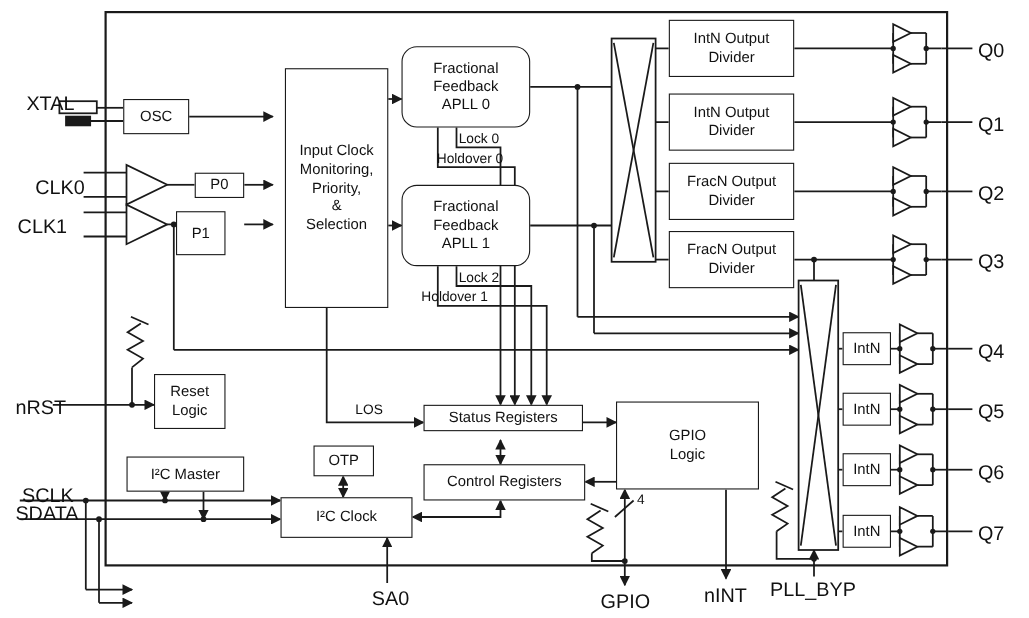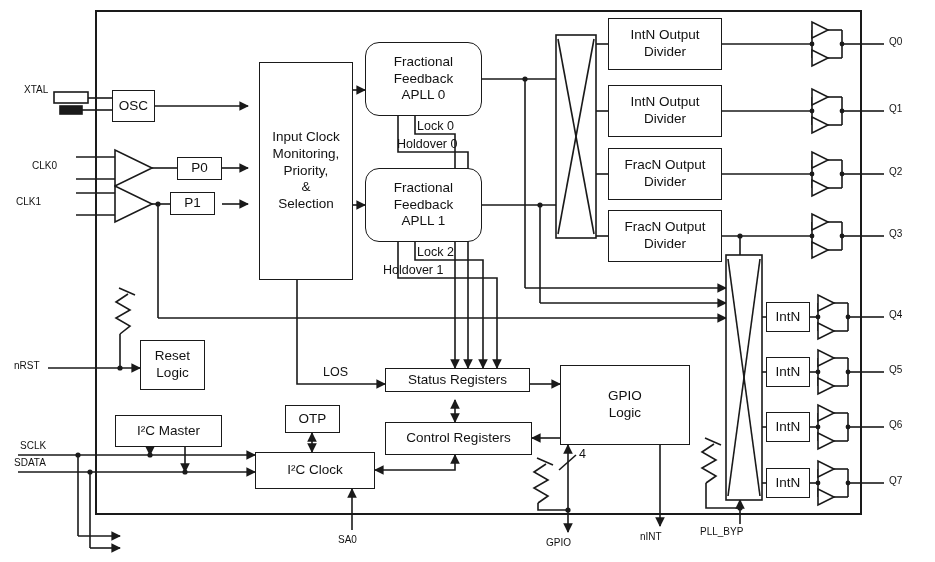--- a/index.html
+++ b/index.html
@@ -6,21 +6,21 @@
   html,body { background:#fff; }
   body { font-family:"Liberation Sans", sans-serif; color:#111; }
   .stage { position:relative; width:935px; height:562px; background:#fff; overflow:hidden; }
   .stage > svg { position:absolute; left:0; top:0; }
   .chip { position:absolute; left:95px; top:10px; width:767px; height:505px;
           border:2px solid #1a1a1a; background:transparent; }
   .box { position:absolute; border:1.6px solid #1a1a1a; background:#fff;
          display:flex; align-items:center; justify-content:center; text-align:center;
          white-space:pre-line; font-size:13.5px; line-height:1.25; color:#111; }
   .box.round { border-radius:14px; }
-  .lbl { position:absolute; font-size:10px; white-space:nowrap; color:#111; }
+  .lbl { position:absolute; font-size:18px; white-space:nowrap; color:#111; }
   .lbl.small { font-size:12.5px; }
 </style>
 </head>
 <body>
 
 <div class="stage">
 
   <div class="chip"></div>
 
   <svg width="935" height="562" viewBox="0 0 935 562">
@@ -174,23 +174,23 @@
         <circle cx="90" cy="472" r="2.6"></circle>
         <circle cx="150" cy="455" r="2.6"></circle>
         <circle cx="185" cy="472" r="2.6"></circle>
         <circle cx="120" cy="368" r="2.6"></circle>
         <circle cx="568" cy="510" r="2.6"></circle>
         <circle cx="740" cy="508" r="2.6"></circle>
       </g>
     </g>
   </svg>
 
-  <div class="box" style="left:112px;top:90px;width:43px;height:32px">OSC</div>
+  <div class="box" style="left:112px;top:90px;width:60px;height:32px">OSC</div>
   <div class="box" style="left:177px;top:157px;width:45px;height:23px">P0</div>
-  <div class="box" style="left:170px;top:192px;width:45px;height:23px">P1</div>
+  <div class="box" style="left:160px;top:192px;width:45px;height:40px">P1</div>
   <div class="box" style="left:259px;top:62px;width:94px;height:218px">Input Clock
 Monitoring,
 Priority,
 &amp;
 Selection</div>
   <div class="box round" style="left:365px;top:42px;width:117px;height:74px">Fractional
 Feedback
 APLL 0</div>
   <div class="box round" style="left:365px;top:168px;width:117px;height:74px">Fractional
 Feedback

